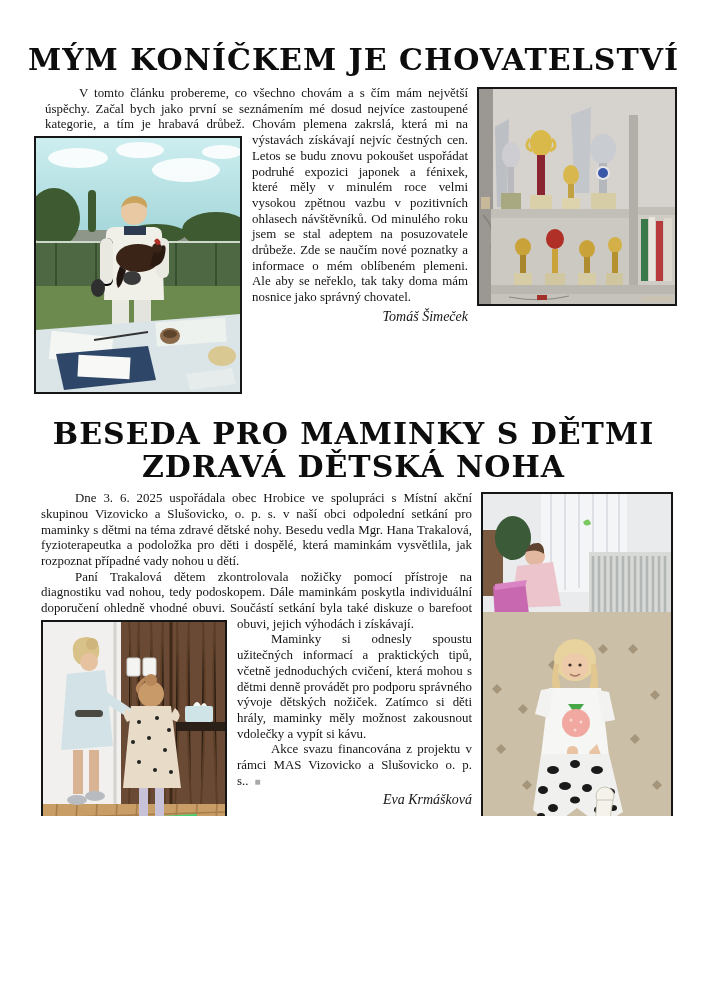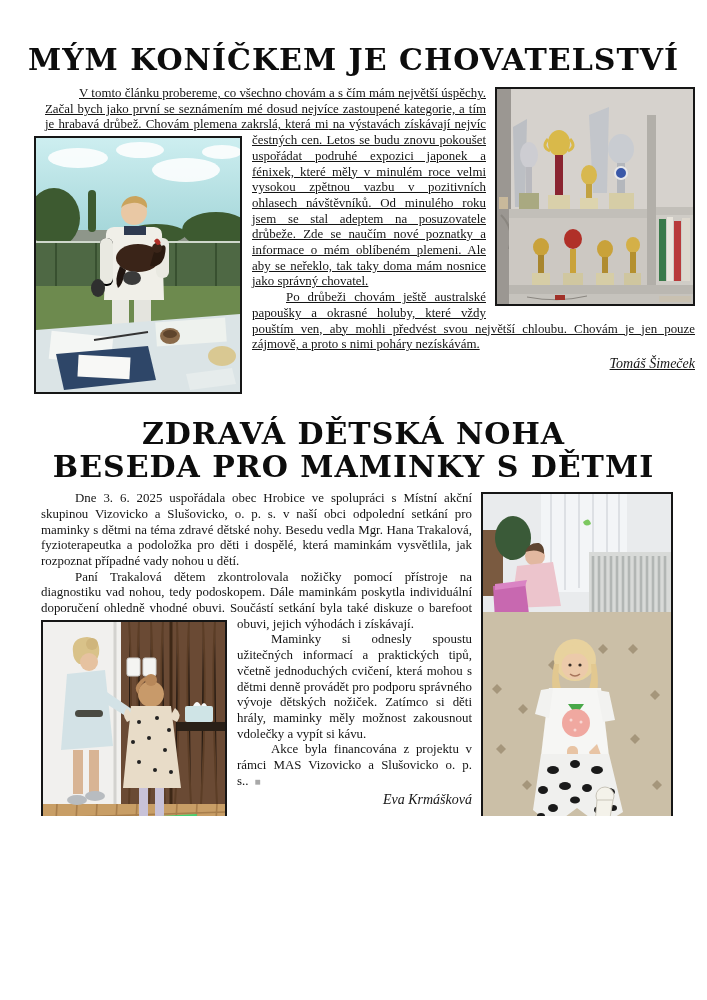--- a/index.html
+++ b/index.html
@@ -5,21 +5,21 @@
   html,body{margin:0;padding:0;background:#fff;}
   .page{position:relative;width:707px;height:816px;background:#fff;overflow:hidden;
         font-family:"Liberation Serif",serif;color:#141414;}
   
   .title{font-family:"DejaVu Serif",serif;font-weight:bold;text-align:center;
          color:#0d0d0d;letter-spacing:1px;}
   .t1{padding-top:42px;font-size:30px;line-height:36px;margin-bottom:8px;}
   .t2{clear:both;padding-top:18px;font-size:30px;line-height:33px;margin-bottom:8px;}
   
   .body-text{font-size:12.9px;line-height:15.7px;text-align:justify;}
-  .a1{margin:0 12px 0 45px;text-decoration:underline;}
+  .a1{margin:0 30px 0 45px;}
   .a2{margin:0 34px 6px 33px;padding-left:8px;}
   .body-text p{margin:0;text-indent:34px;}
   .author{text-align:right;font-style:italic;font-size:14px;margin-top:3px;text-indent:0;}
   .endmark{color:#a8a8a8;font-size:10px;margin-left:6px;}
   
   .ph{border:2px solid #161616;background:#ddd;}
   .ph svg{display:block;}
   .ph-trophies{float:right;width:196px;height:215px;margin:1px 0 6px 9px;}
   .ph-boy{float:left;width:204px;height:254px;margin:3px 10px 5px -11px;}
   .ph-girl{float:right;width:188px;height:388px;margin:1px 0 6px 9px;}
@@ -162,27 +162,26 @@
             <ellipse cx="134" cy="198" rx="10" ry="8" fill="#8a6a4a"></ellipse>
             <ellipse cx="134" cy="196" rx="7" ry="4" fill="#5e442c"></ellipse>
             <line x1="58" y1="202" x2="112" y2="194" stroke="#333" stroke-width="2"></line>
             <path d="M150,236 L196,230 L200,246 L154,252 Z" fill="#e6ecec"></path>
             <ellipse cx="186" cy="218" rx="14" ry="10" fill="#d9c892"></ellipse>
           </g>
         </svg>
       </span><span> na výstavách získávají nejvíc čestných cen. Letos se budu znovu pokoušet uspořádat podruhé expozici japonek a fénixek, které měly v minulém roce velmi vysokou zpětnou vazbu v pozitivních ohlasech návštěvníků. Od minulého roku jsem se stal adeptem na posuzovatele drůbeže. Zde se naučím nové poznatky a informace o mém oblíbeném plemeni. Ale aby se neřeklo, tak taky doma mám nosnice jako správný chovatel.</span>
     </p>
 
-    <p>Po drůbeži chovám ještě australské papoušky a okrasné holuby, které vždy pouštím ven, aby mohli předvést svou největší chloubu. Chovám je jen pouze zájmově, a proto s nimi poháry nezískávám.</p>
     <div class="author">Tomáš Šimeček</div>
   </div>
 
   <div class="title t2">
+    <div>BESEDA PRO MAMINKY S DĚTMI</div>
     <div>ZDRAVÁ DĚTSKÁ NOHA</div>
-    <div>BESEDA PRO MAMINKY S DĚTMI</div>
   </div>
 
   <div class="a2 body-text">
 
     <div class="ph ph-girl">
       <svg width="188" height="388" viewBox="0 0 188 388" xmlns="http://www.w3.org/2000/svg">
         <rect width="188" height="120" fill="#e9ebed"></rect>
         <rect x="58" y="0" width="86" height="98" fill="#f3f5f7"></rect>
         <g stroke="#dde0e4" stroke-width="2">
             <path d="M68,0 V96 M82,0 V96 M96,0 V94 M110,0 V94 M124,0 V96 M136,0 V96"></path>
@@ -350,21 +349,21 @@
             <path d="M52,200 L152,194 L160,240 L56,248 Z" fill="#dfe8e4" opacity="0.9"></path>
             <path d="M52,200 L152,194 L160,240 L56,248 Z" fill="none" stroke="#46d070" stroke-width="4"></path>
             <path d="M66,210 L144,205 M70,226 L148,221" stroke="#b8ccc4" stroke-width="2"></path>
             <rect x="86" y="232" width="30" height="6" fill="#8a6a3a"></rect>
           </g>
         </svg>
       </span><span> výhodách i získávají.</span>
     </p>
 
     <p>Maminky si odnesly spoustu užitečných informací a praktických tipů, včetně jednoduchých cvičení, která mohou s dětmi denně provádět pro podporu správného vývoje dětských nožiček. Zatímco si děti hrály, maminky měly možnost zakousnout vdolečky a vypít si kávu.</p>
-    <p><span>Akce byla financována z projektu v rámci MAS Vizovicko a Slušovicko o. p. s..</span><span class="endmark">■</span></p>
+    <p><span>Akce svazu financována z projektu v rámci MAS Vizovicko a Slušovicko o. p. s..</span><span class="endmark">■</span></p>
     <div class="author">Eva Krmášková</div>
 
   </div>
 
   <div class="footer-bar">
     <span>6</span>
   </div>
 
 </div>
 

